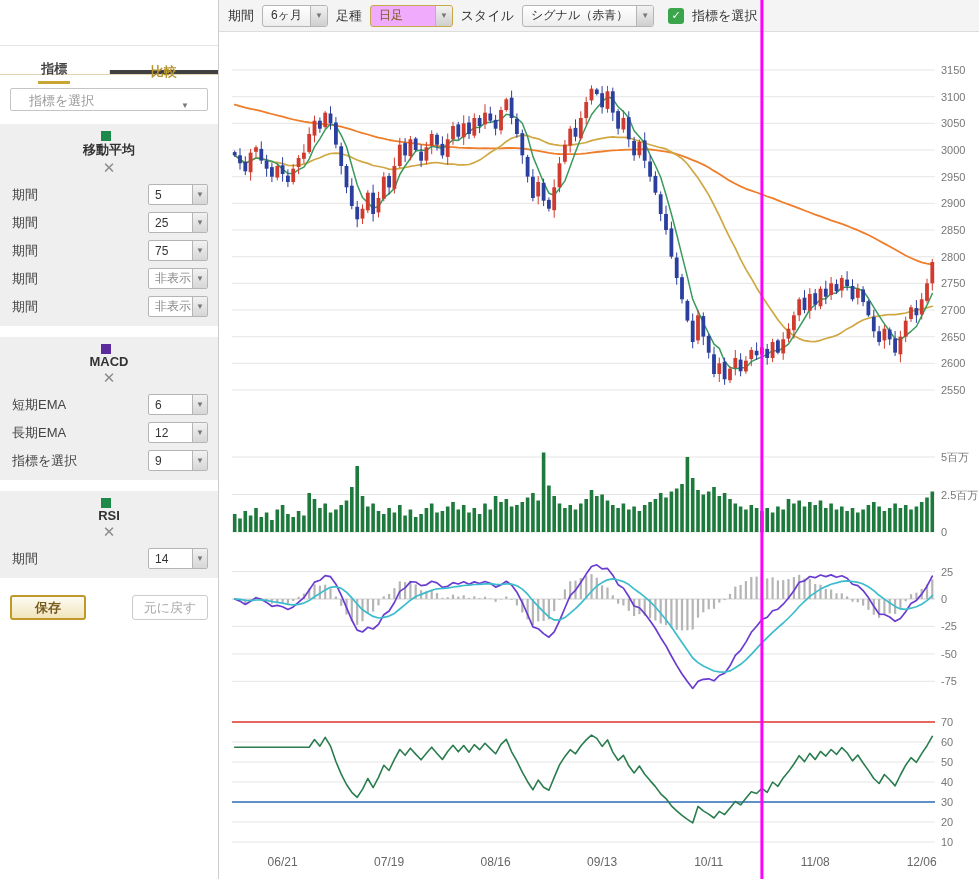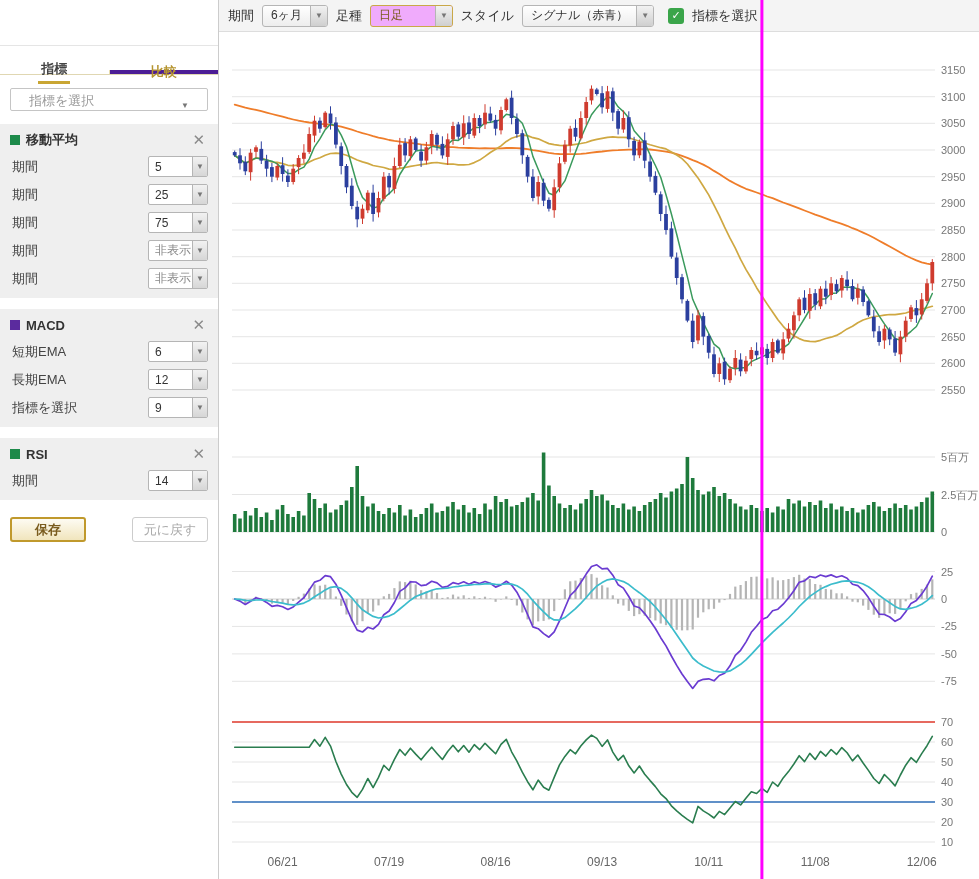--- a/index.html
+++ b/index.html
@@ -6,25 +6,25 @@
   html,body { background:#fff; }
   body { font-family: "Liberation Sans","DejaVu Sans",sans-serif; font-size:13px; color:#333; }
   .app { position:relative; width:979px; height:879px; background:#fff; overflow:hidden; }
 
   
   .sidebar { position:absolute; left:0; top:0; width:219px; height:100%; background:#fff; border-right:1px solid #ccc; padding-top:45px; }
   .tabs { display:flex; height:30px; border-top:1px solid #e5e5e5; border-bottom:1px solid #e0d7b2; }
   .tab { flex:1; display:flex; align-items:center; justify-content:center; cursor:pointer; font-weight:bold;margin-top:24px; }
   .tab.active { background:#fff; color:#444; }
   .tab.active span { border-bottom:3px solid #c9a633; padding:0 3px 3px; }
-  .tab.inactive { background:#4c1d95; color:#b5942f; border-left:1px solid #e8dcae; }
+  .tab.inactive { background:#404040; color:#b5942f; border-left:1px solid #e8dcae; }
   .ind-select { margin:13px 10px; height:23px; border:1px solid #c5c5c5; border-radius:2px; background:#fff; display:flex; align-items:flex-end; justify-content:space-between; padding:0 18px; color:#999; cursor:pointer; }
   .caret { font-size:8px; color:#777; }
   .section { background:#efefef; margin:0 0 11px 0; padding:7px 10px 9px; }
-  .sec-head { display:flex; align-items:center; margin-bottom:5px; }
+  .sec-head { display:flex; align-items:center; margin-bottom:5px;flex-direction:column; }
   .swatch { width:10px; height:10px; display:inline-block; margin-right:6px; }
   .swatch.green { background:#1d8a4a; }
   .swatch.purple { background:#5b2b9e; }
   .sec-title { font-weight:bold; flex:1; color:#333; }
   .close-x { color:#8a8a8a; font-size:15px; cursor:pointer; padding:0 3px; }
   .row { display:flex; align-items:center; margin:7px 0 0 2px; height:21px; }
   .row .lbl { flex:1; color:#444; }
   .mini-select { width:60px; height:21px; background:#fff; border:1px solid #b5b5b5; border-radius:2px; display:inline-flex; align-items:center; justify-content:space-between; padding-left:6px; font-size:12px; cursor:pointer; overflow:hidden; }
   .mini-select .seg { background:linear-gradient(#f2f2f2,#d6d6d6); border-left:1px solid #b5b5b5; align-self:stretch; display:flex; align-items:center; padding:0 3px; }
   .mini-select.muted { color:#888; }

